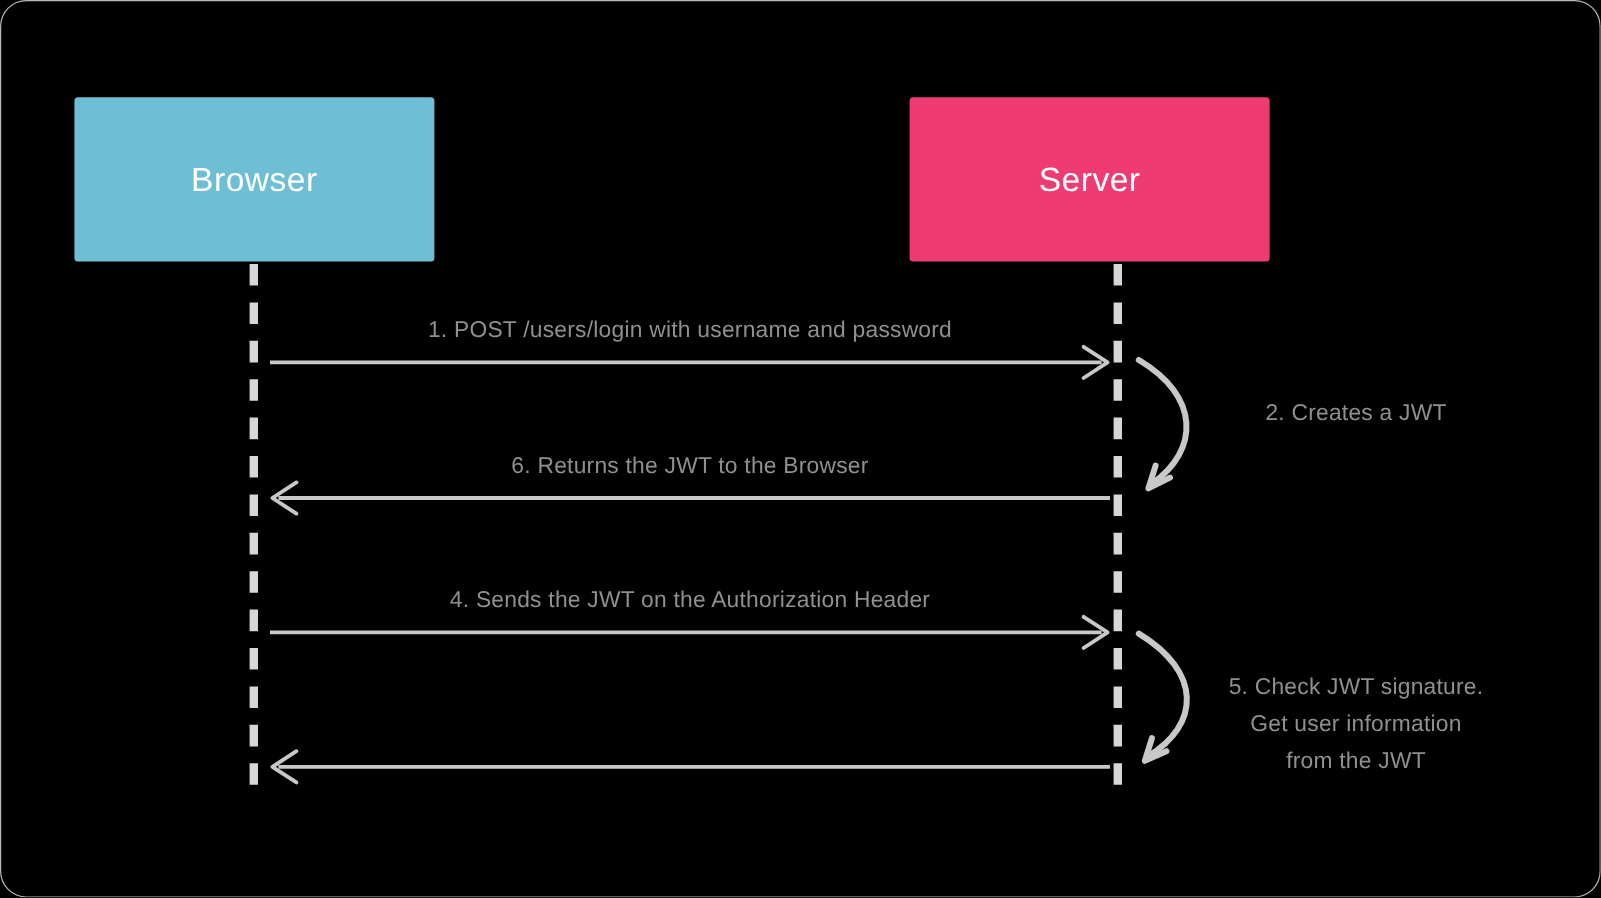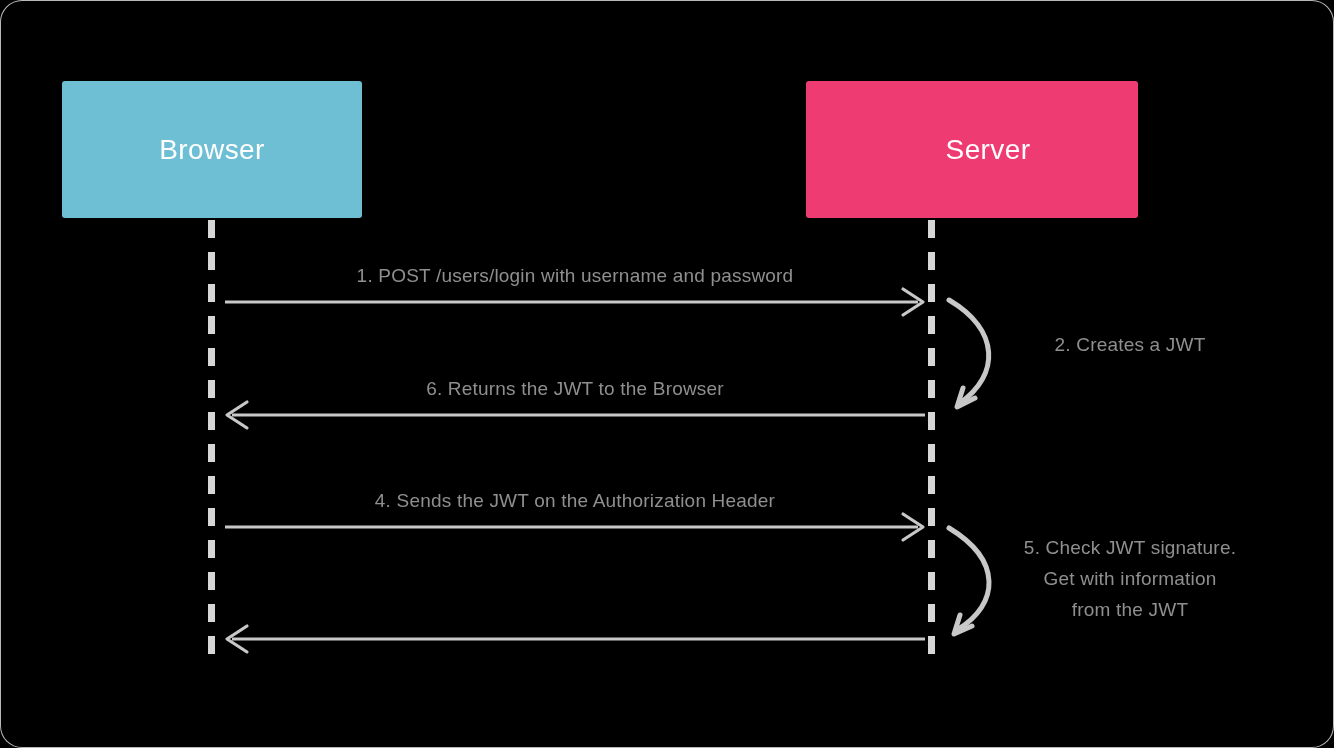--- a/index.html
+++ b/index.html
@@ -46,21 +46,21 @@
   }
   .participant-label {
     color: #ffffff;
     font-size: 28px;
     font-weight: 400;
     letter-spacing: 0.4px;
     font-family: "Liberation Sans", sans-serif;
   }
 
   #participant-browser { left: 62px; top: 81px; }
-  #participant-server  { left: 806px; top: 81px; padding-left: 32px; }
+  #participant-server  { left: 758px; top: 81px; }
 
   
   .message-label {
     position: absolute;
     color: #8f8f8f;
     font-size: 19px;
     font-weight: 400;
     letter-spacing: 0.2px;
     text-align: center;
     white-space: nowrap;
@@ -82,21 +82,21 @@
     left: 225px;
     width: 700px;
   }
 
   #label-msg-1 { top: 265px; }
   #label-msg-3 { top: 378px; }
   #label-msg-4 { top: 490px; }
   #label-msg-6 { top: 602px; }
 
   #label-note-2 { left: 985px; top: 330px; width: 290px; text-align: center; }
-  #label-note-5 { left: 985px; top: 533px; width: 290px; text-align: center; }
+  #label-note-5 { left: 985px; top: 558px; width: 290px; text-align: center; }
   #label-note-2 .note-line, #label-note-5 .note-line { display: block; }
 </style>
 </head>
 <body>
 
 <div id="canvas" style="background: rgb(0, 0, 0);">
 
   <svg id="diagram-svg" viewBox="0 0 1334 748" xmlns="http://www.w3.org/2000/svg">
 
     <line x1="211.5" y1="220" x2="211.5" y2="657" stroke="#d6d6d6" stroke-width="7" stroke-dasharray="18 14"></line>
@@ -148,17 +148,17 @@
 
   <div class="message-label msg-span" id="label-msg-4" style="color: rgb(143, 143, 143);">4. Sends the JWT on the Authorization Header</div>
 
 
   <div class="note-label" id="label-note-2" style="color: rgb(143, 143, 143);">
     <span class="note-line">2. Creates a JWT</span>
   </div>
 
   <div class="note-label" id="label-note-5" style="color: rgb(143, 143, 143);">
     <span class="note-line">5. Check JWT signature.</span>
-    <span class="note-line">Get with information</span>
+    <span class="note-line">Get user information</span>
     <span class="note-line">from the JWT</span>
   </div>
 
 </div>
 
 </body></html>

